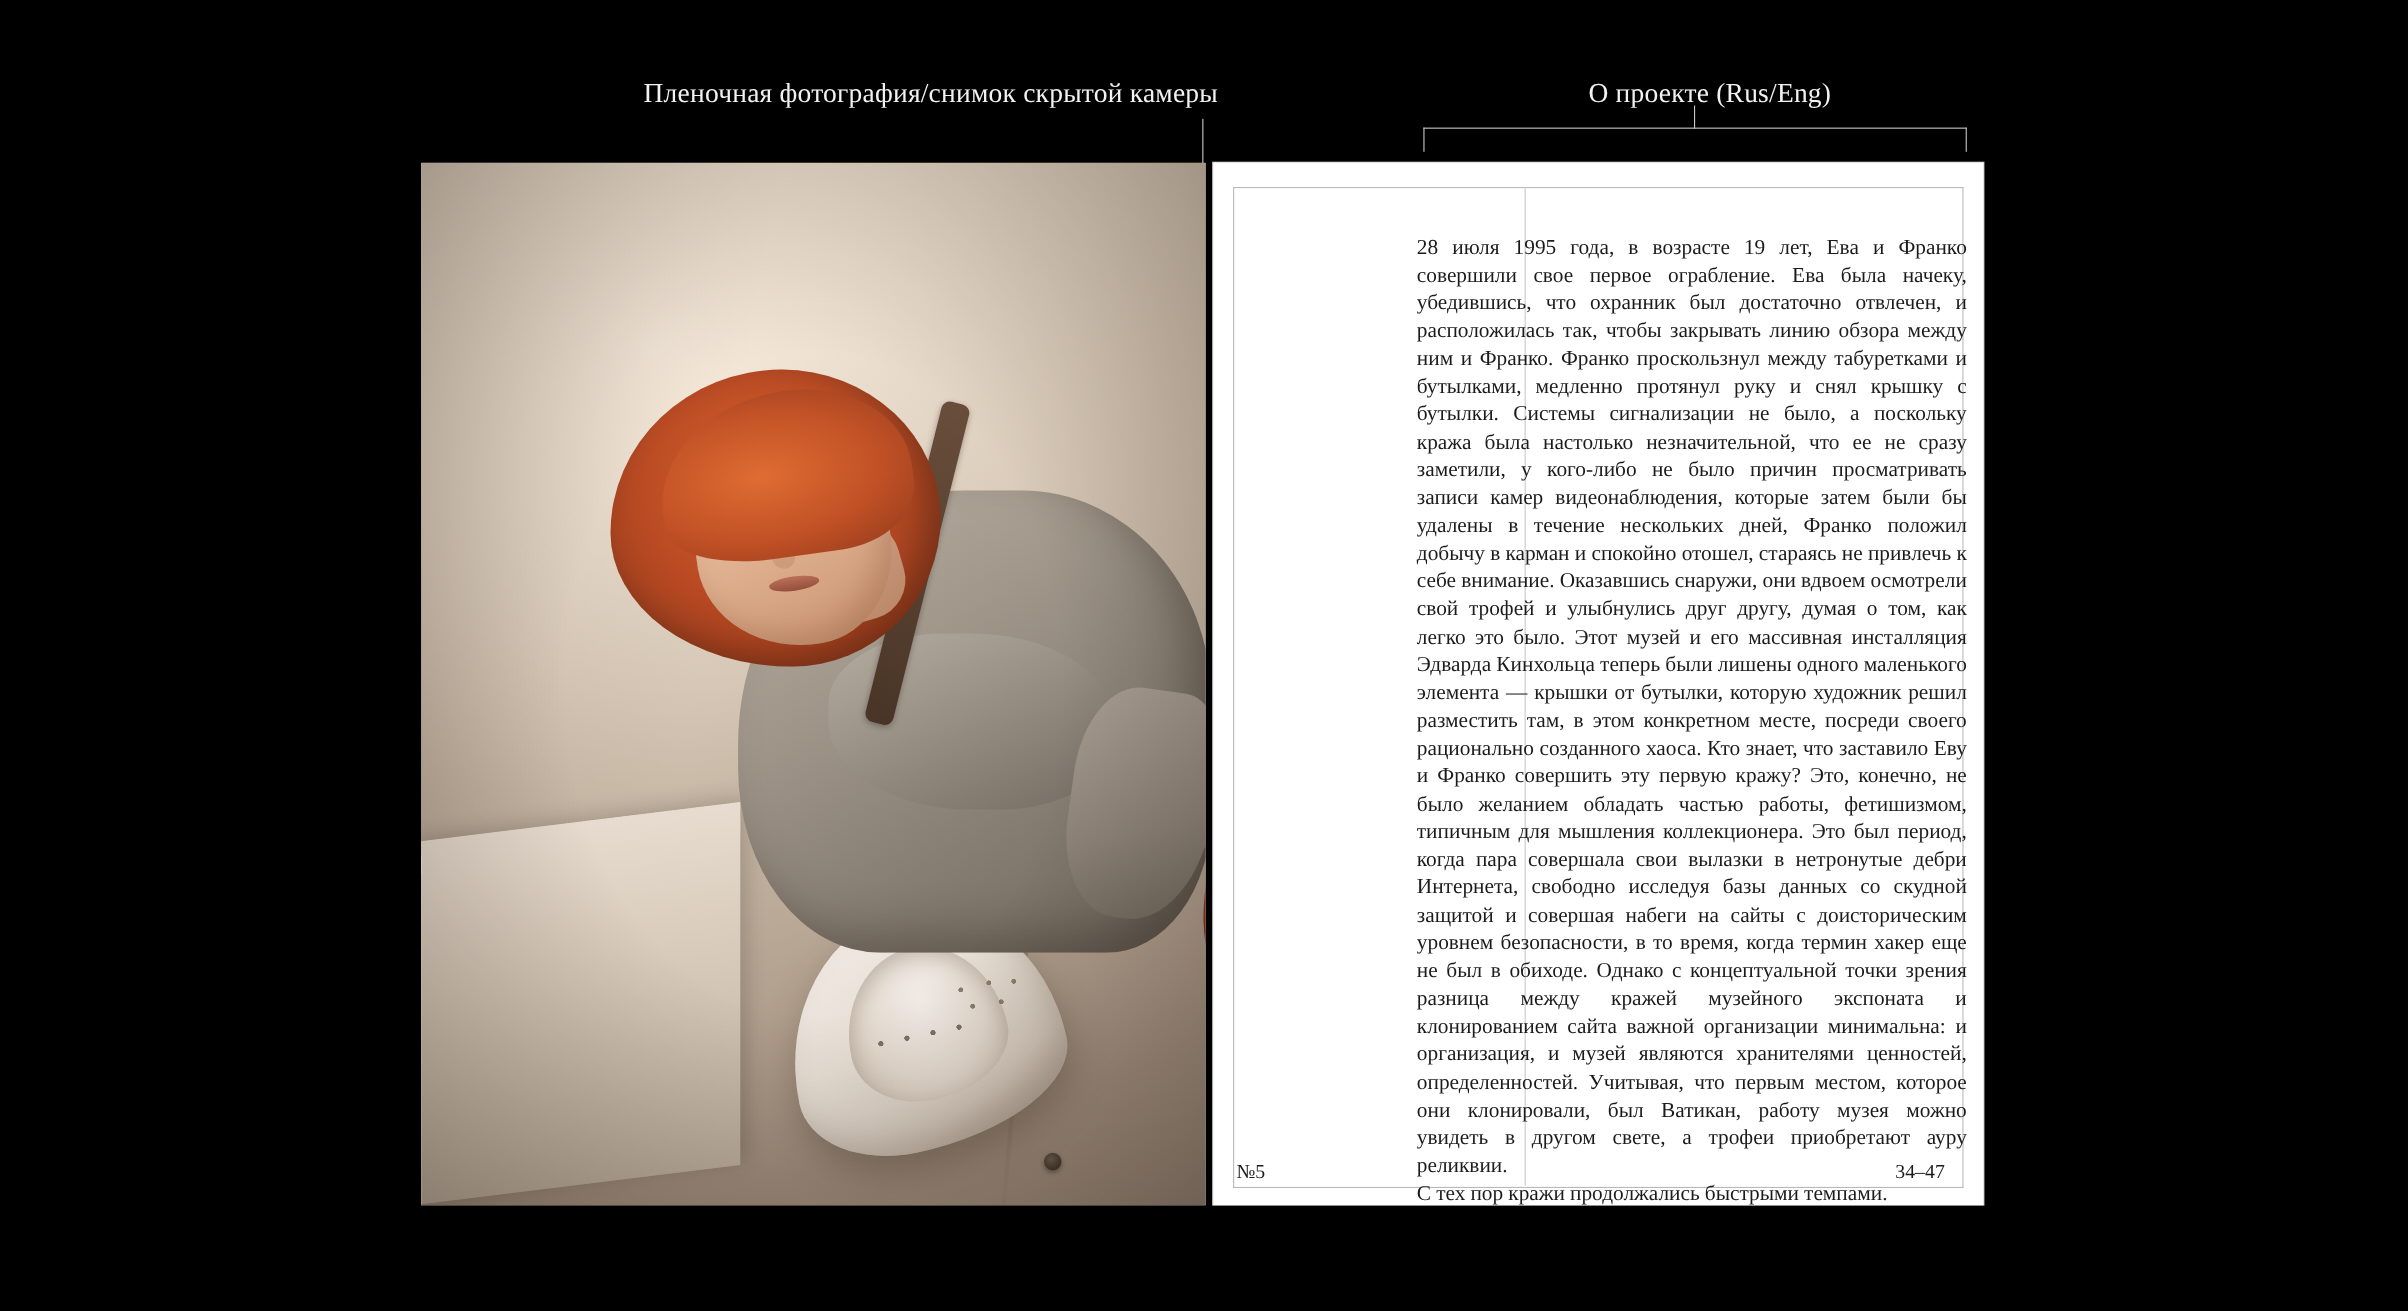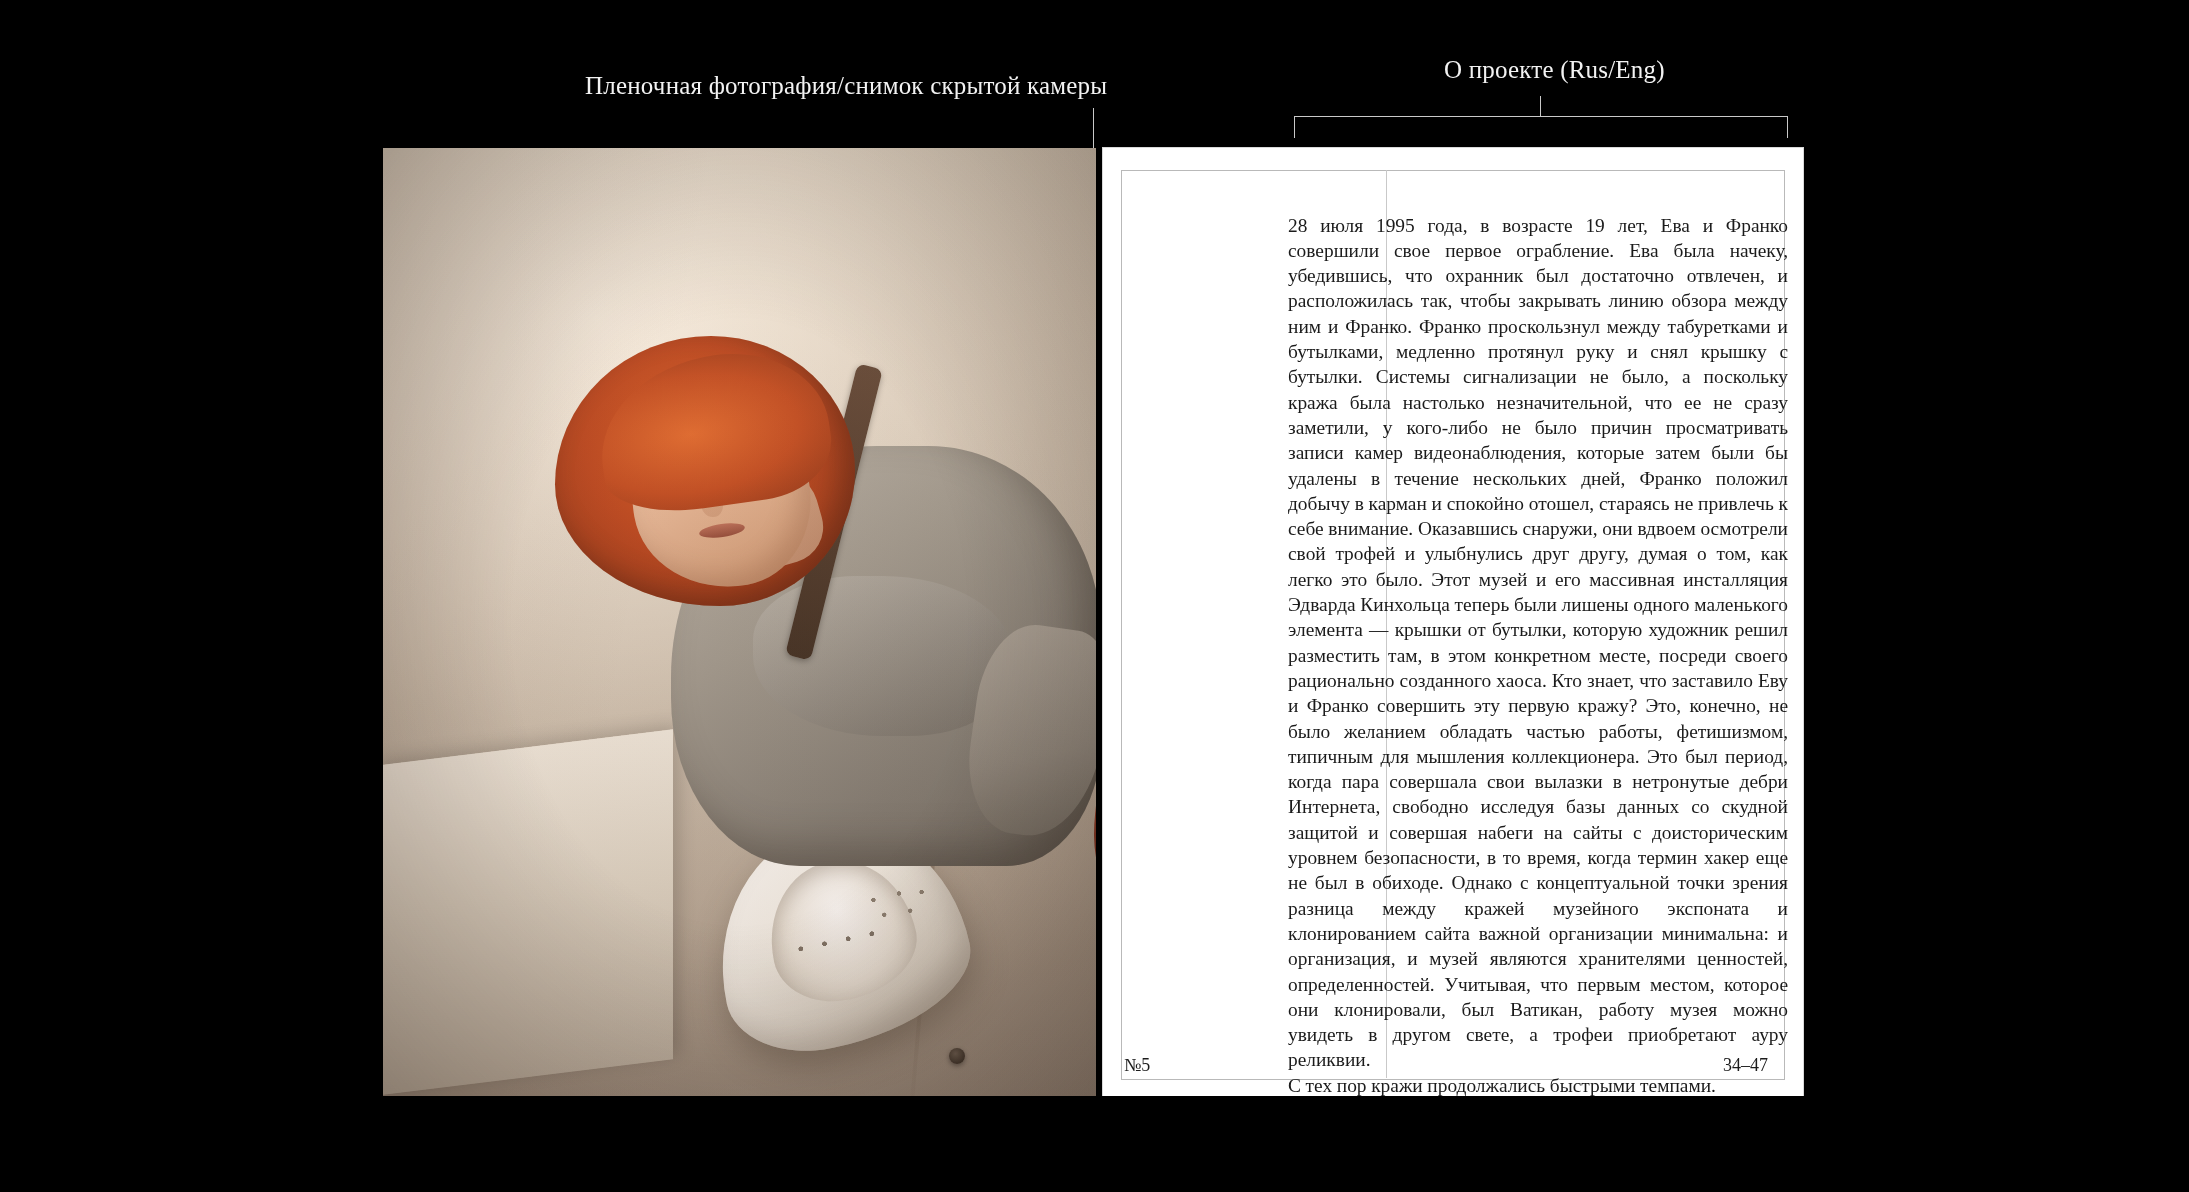--- a/index.html
+++ b/index.html
@@ -25,21 +25,21 @@
   
   .annot {
     position: absolute;
     font-family: "Liberation Serif", serif;
     font-size: 25px;
     color: #f2f2f2;
     letter-spacing: 0.2px;
     white-space: nowrap;
   }
   .annot-photo   { left: 585px;  top: 52px; }
-  .annot-about   { left: 1444px; top: 36px; }
+  .annot-about   { left: 1444px; top: 52px; }
   .annot-objnum  { left: 1047px; top: 1125px; }
   .annot-pagenum { left: 1674px; top: 1125px; }
 
   
   .line {
     position: absolute;
     background: #c9c9c9;
   }
   .v-line { width: 1px; }
   .h-line { height: 1px; }

